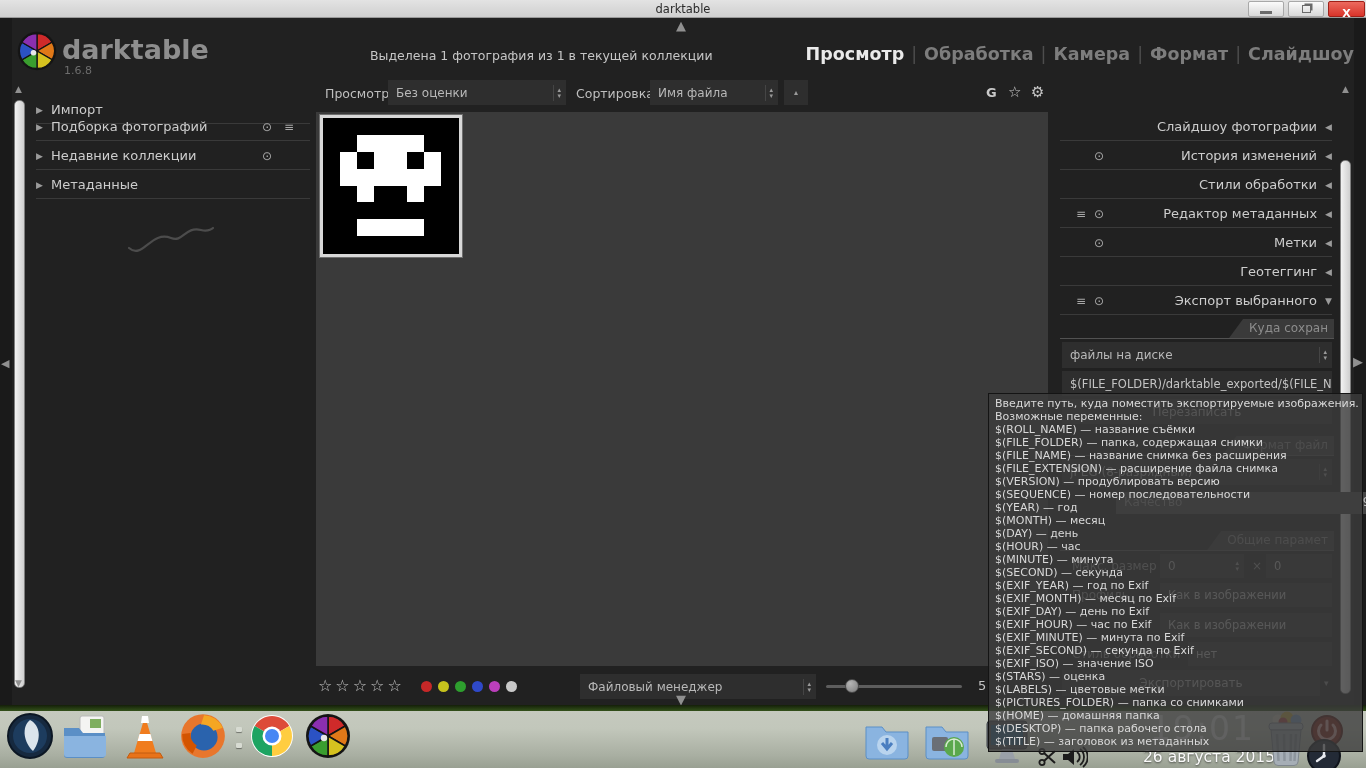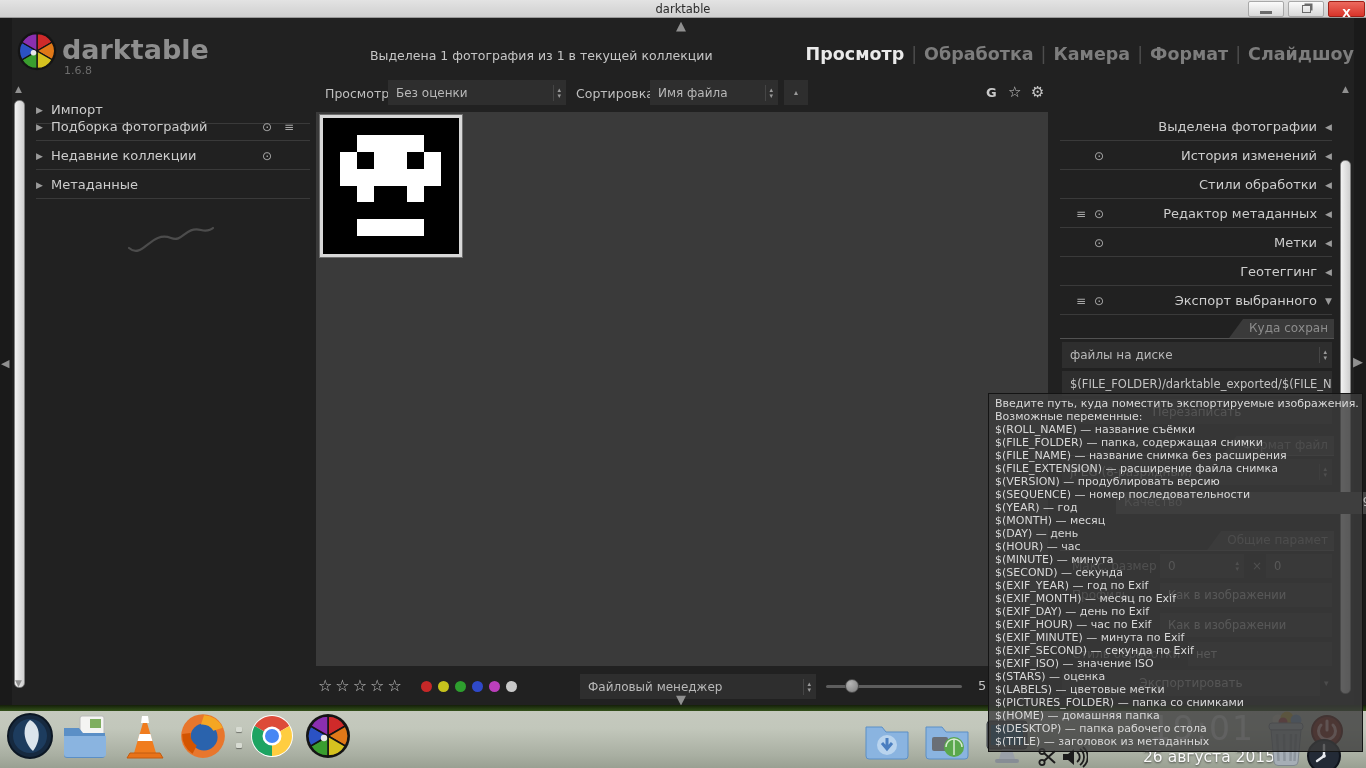--- a/index.html
+++ b/index.html
@@ -211,21 +211,21 @@
     <div class="slider-track" style="left:826px;top:667px;width:136px;"></div>
     <div class="slider-handle" style="left:845px;top:661px;"></div>
     <div class="abs" style="left:978px;top:660px;font-size:13px;color:#c4c4c4;">5</div>
     <div class="abs arrow" style="left:676px;top:676px;font-size:13px;">▼</div>
 
     <div class="scrollthumb" style="left:1340px;top:142px;height:534px;"></div>
     <div class="abs arrow" style="left:1342px;top:66px;font-size:9px;">▲</div>
     <div class="abs arrow" style="left:1353px;top:338px;font-size:13px;">▶</div>
 
     <div class="sect-row" style="left:1060px;top:95px;width:272px;line-height:28px;text-align:right;">
-      <span>Выделена фотографии</span><span class="caret" style="margin:0 0 0 8px;">◀</span>
+      <span>Слайдшоу фотографии</span><span class="caret" style="margin:0 0 0 8px;">◀</span>
     </div>
     <div class="sect-row" style="left:1060px;top:124px;width:272px;line-height:28px;text-align:right;">
       <span class="mini-ico abs" style="left:34px;">⊙</span>
       <span>История изменений</span><span class="caret" style="margin:0 0 0 8px;">◀</span>
     </div>
     <div class="sect-row" style="left:1060px;top:153px;width:272px;line-height:28px;text-align:right;">
       <span>Стили обработки</span><span class="caret" style="margin:0 0 0 8px;">◀</span>
     </div>
     <div class="sect-row" style="left:1060px;top:182px;width:272px;line-height:28px;text-align:right;">
       <span class="mini-ico abs" style="left:16px;">≡</span>

